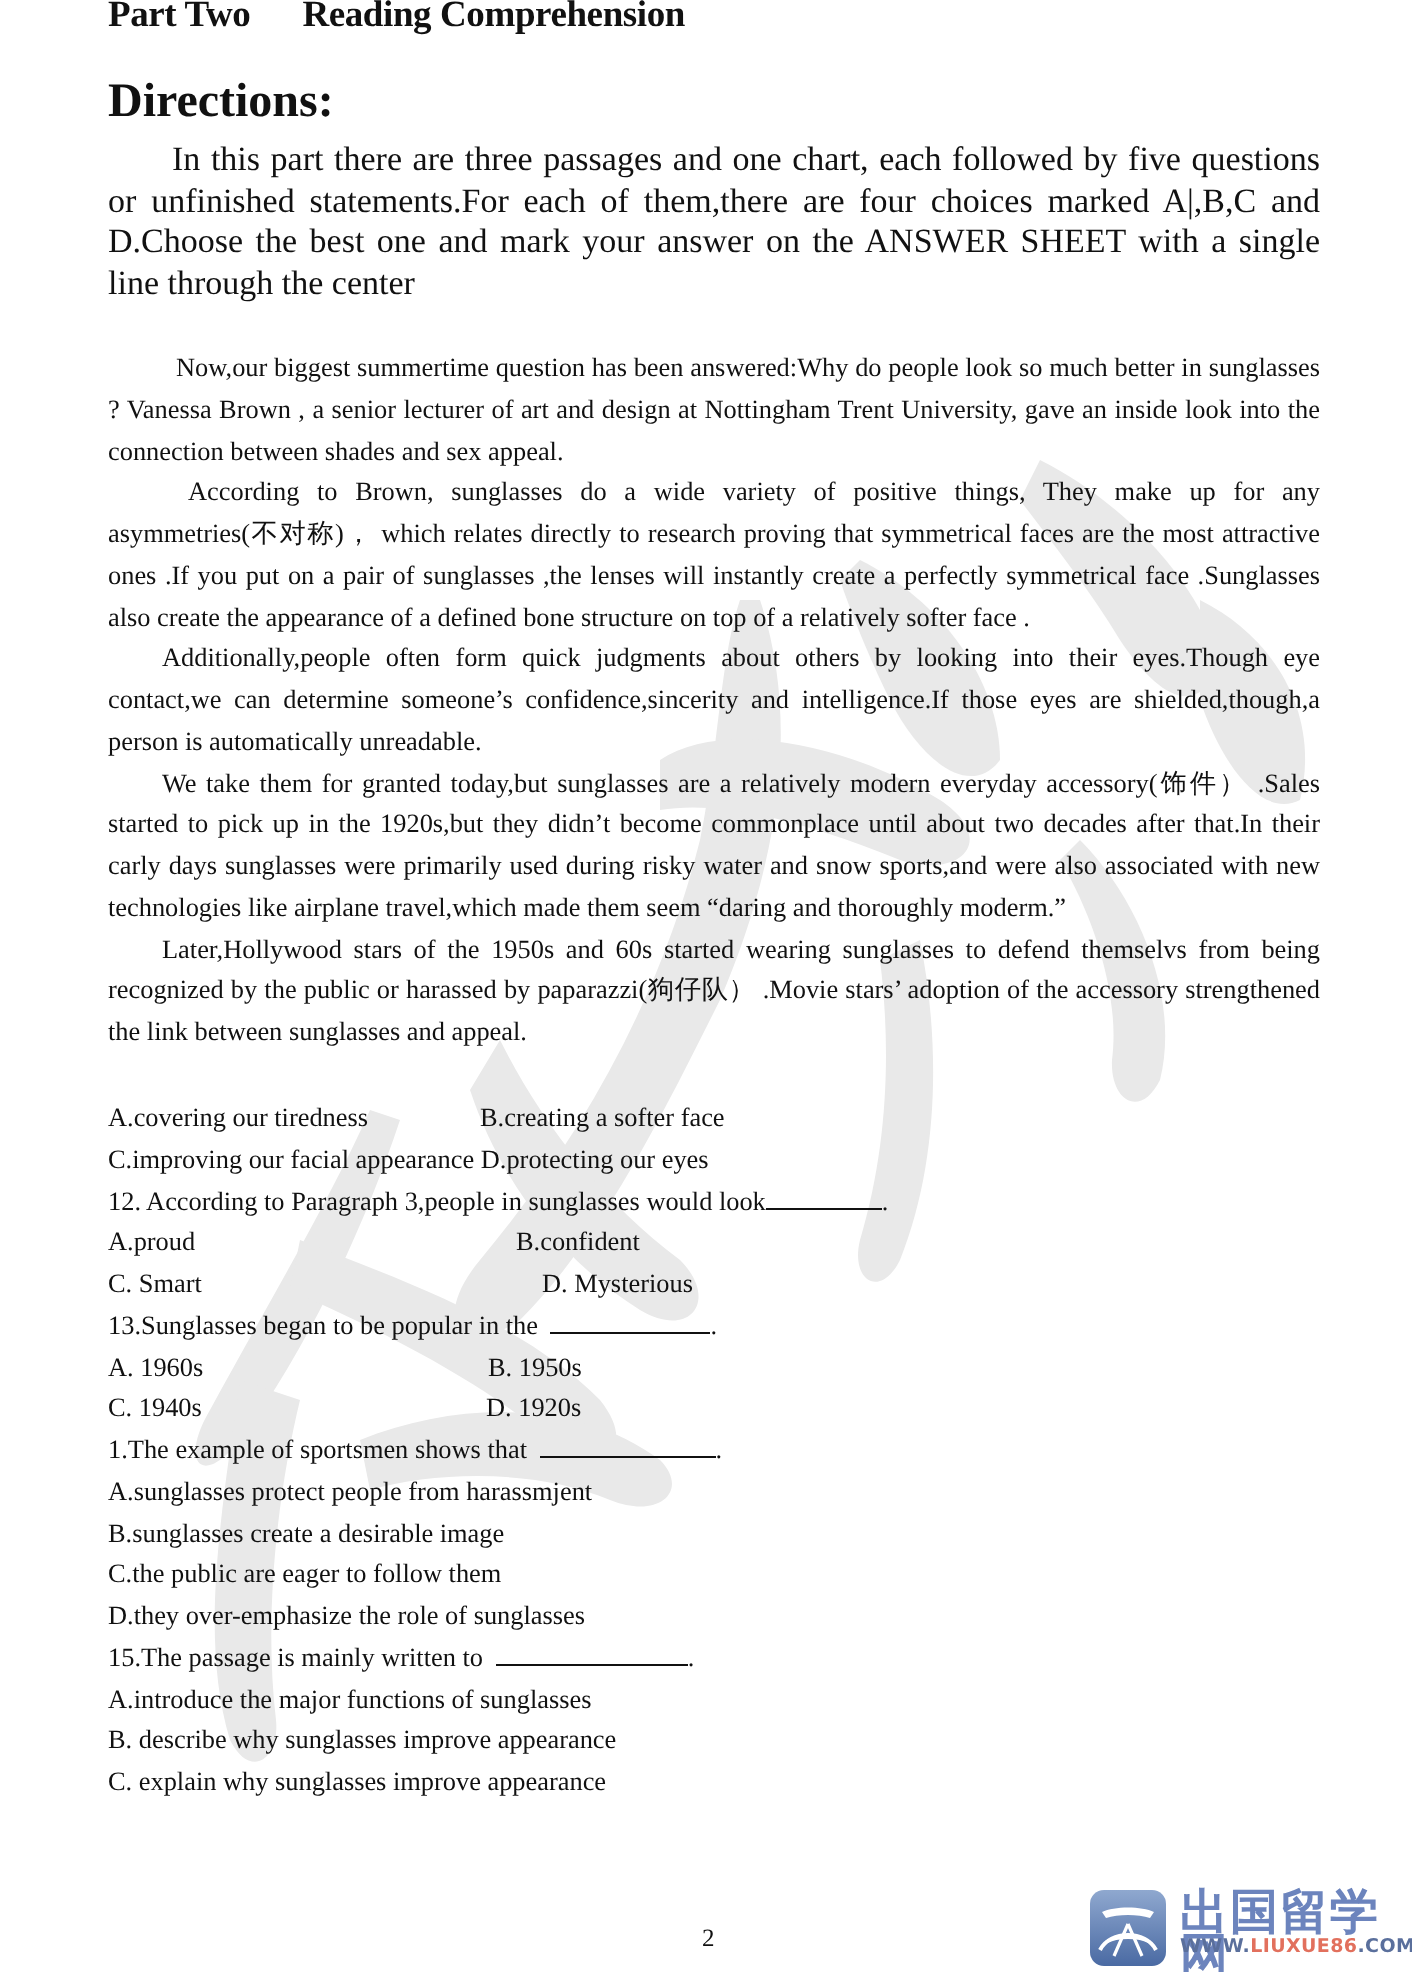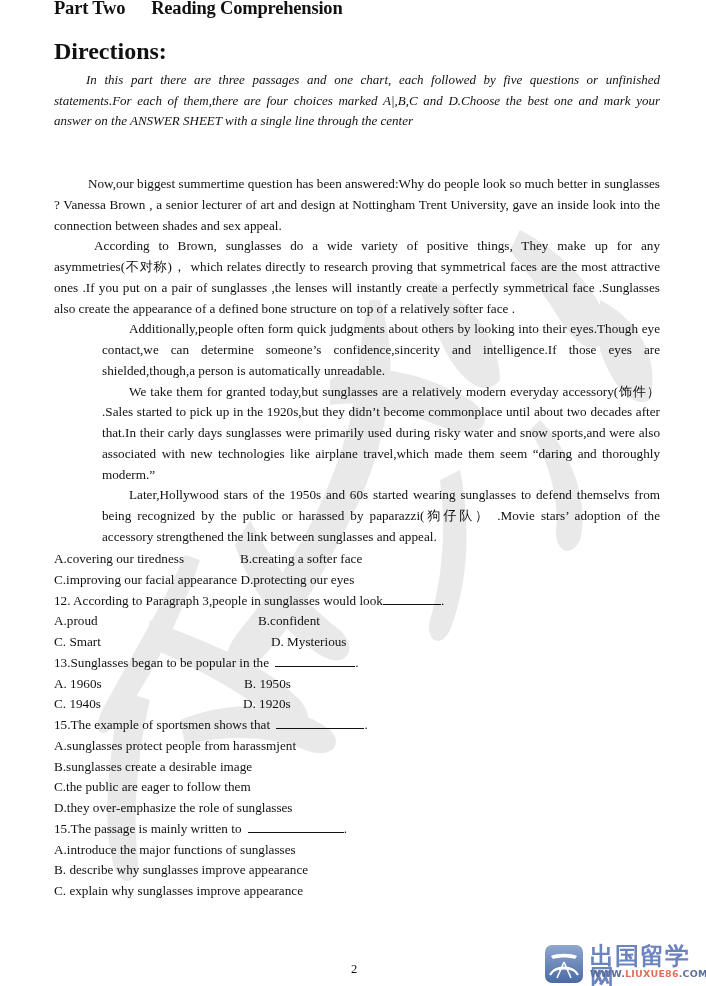--- a/index.html
+++ b/index.html
@@ -16,31 +16,31 @@
     position: absolute; left: 54px; top: -2px; margin: 0;
     font-weight: bold; font-size: 18.5px; letter-spacing: -0.2px; white-space: pre;
   }
   .part-title .gap { display: inline-block; width: 26px; }
   .directions-title {
     position: absolute; left: 54px; top: 38px; margin: 0;
     font-weight: bold; font-size: 24px;
   }
   .directions-body {
     position: absolute; left: 54px; top: 70px; width: 606px; margin: 0;
-    font-style: italic; font-size: 13px; line-height: 20.7px; text-align: justify;
+    font-size: 17px; line-height: 20.7px; text-align: justify;
     text-indent: 32px;
   }
   .passage {
     position: absolute; left: 54px; top: 174px; width: 606px;
     font-size: 13.2px; line-height: 20.75px;
   }
   .passage p { margin: 0; text-align: justify; }
   .passage p.p1 { text-indent: 34px; }
   .passage p.p2 { text-indent: 40px; }
-  .passage p.p3, .passage p.p4, .passage p.p5 { text-indent: 27px; margin-left: 48px; }
+  .passage p.p3, .passage p.p4, .passage p.p5 { text-indent: 27px; }
   .questions {
     position: absolute; left: 54px; top: 549px; width: 606px;
     font-size: 13.2px; line-height: 20.75px;
   }
   .line { white-space: nowrap; height: 20.75px; position: relative; }
   .blank {
     display: inline-block; border-bottom: 1px solid #111; height: 12px;
     vertical-align: baseline; margin-left: 3px;
   }
   .opt-b { position: absolute; top: 0; }
@@ -130,21 +130,21 @@
     <div class="line">
       <span>A. 1960s</span>
       <span class="opt-b" style="left:190px">B. 1950s</span>
     </div>
     <div class="line">
       <span>C. 1940s</span>
       <span class="opt-b" style="left:189px">D. 1920s</span>
     </div>
 
     <div class="line">
-      <span>15.The example of sportsmen shows that</span>
+      <span>1.The example of sportsmen shows that</span>
       <span class="blank" style="width:88px"></span><span>.</span>
     </div>
     <div class="line"><span>A.sunglasses protect people from harassmjent</span></div>
     <div class="line"><span>B.sunglasses create a desirable image</span></div>
     <div class="line"><span>C.the public are eager to follow them</span></div>
     <div class="line"><span>D.they over-emphasize the role of sunglasses</span></div>
 
     <div class="line">
       <span>15.The passage is mainly written to</span>
       <span class="blank" style="width:96px"></span><span>.</span>

